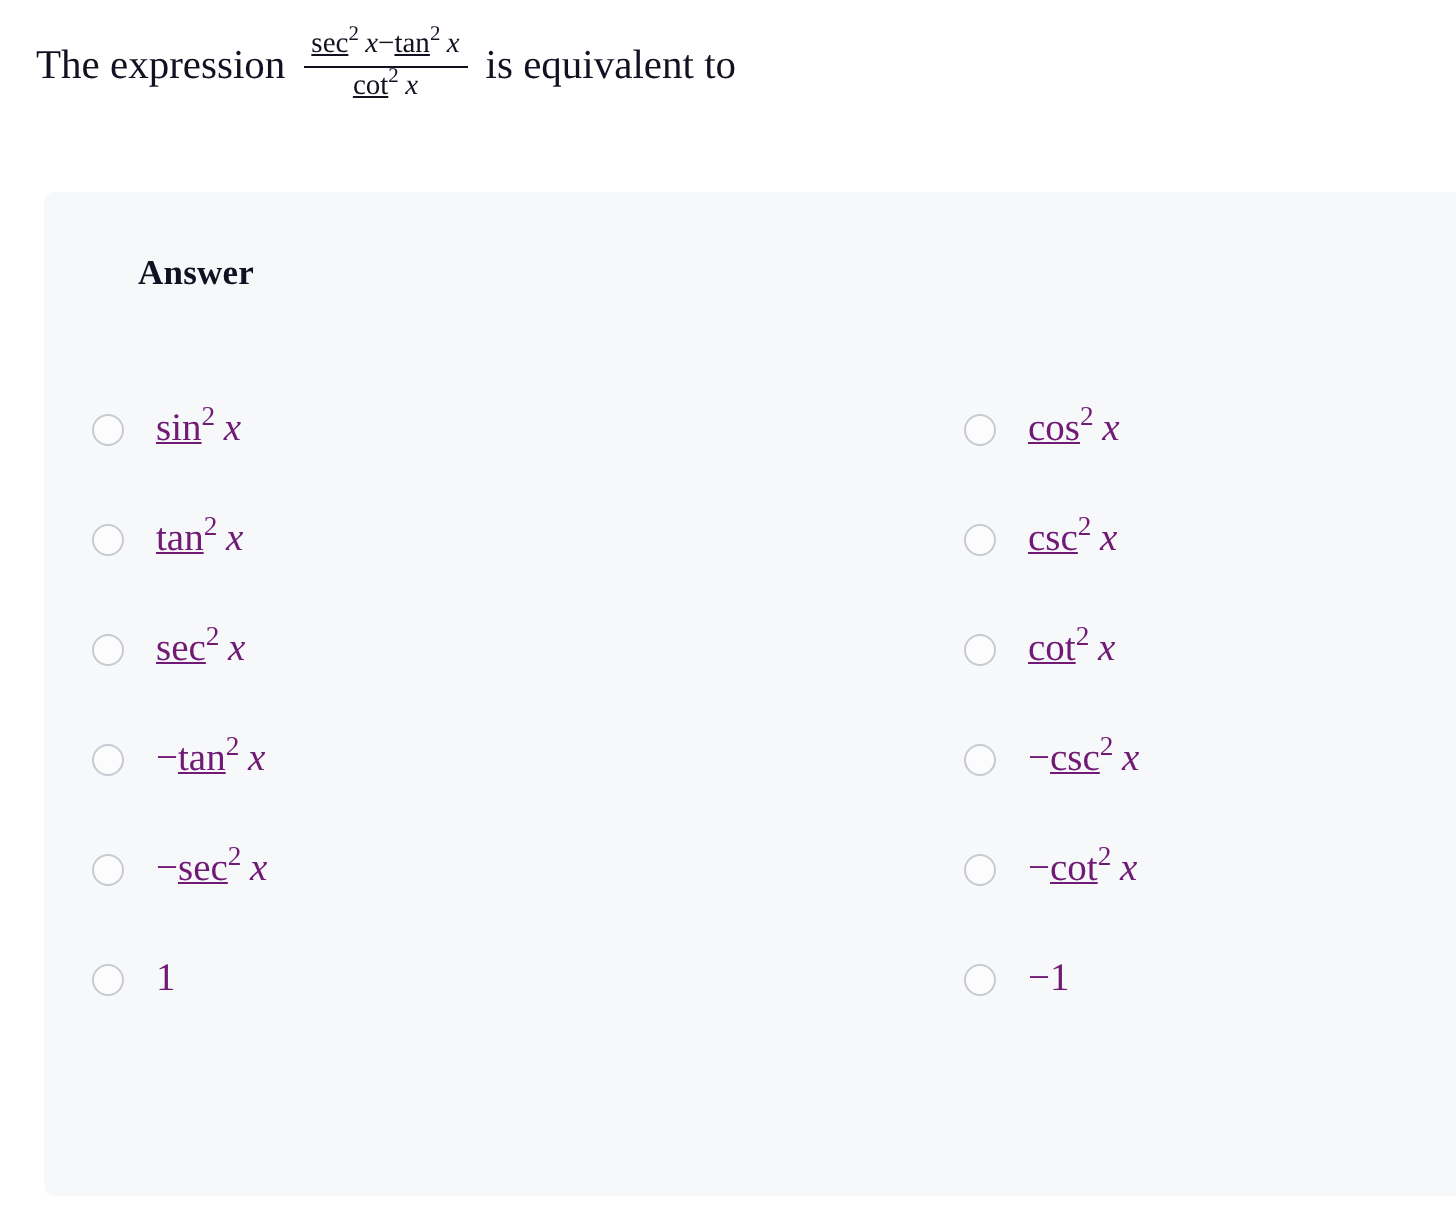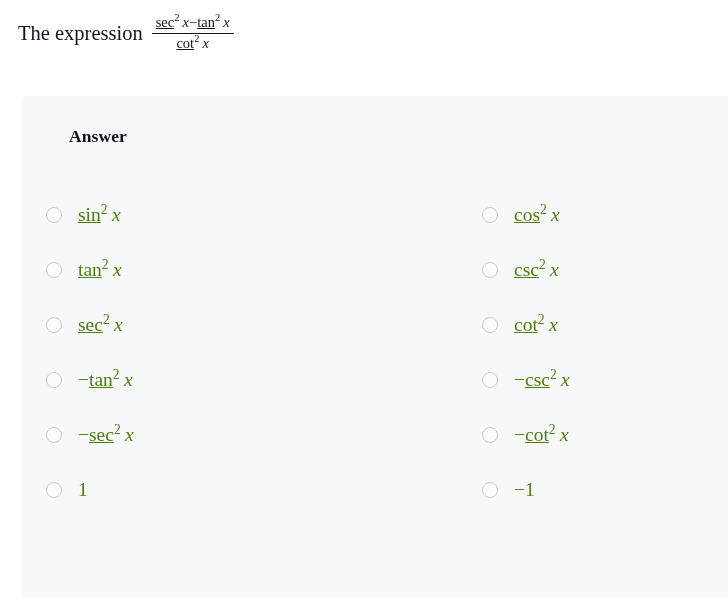--- a/index.html
+++ b/index.html
@@ -120,40 +120,41 @@
     border-radius: 50%;
     background: #fcfcfd;
     box-sizing: border-box;
     flex: 0 0 auto;
   }
   .option-label {
     margin-left: 16px;
     font-size: 19.5px;
     line-height: 1;
     white-space: nowrap;
-    color: #4d7c0f;
+    color: #701a75;
   }
   .option-label .msup { font-size: 0.70em; }
 </style>
 </head>
 <body>
 
 <div class="question-stem">
   <span class="stem-text stem-pre">The expression</span>
 
   <span class="fraction">
     <span class="numerator">
       <span class="mfunc">sec</span><span class="msup">2</span><span class="mspace"></span><span class="mvar">x</span><span class="mminus">−</span><span class="mfunc">tan</span><span class="msup">2</span><span class="mspace"></span><span class="mvar">x</span>
     </span>
     <span class="frac-bar"></span>
     <span class="denominator">
       <span class="mfunc">cot</span><span class="msup">2</span><span class="mspace"></span><span class="mvar">x</span>
     </span>
   </span>
 
+  <span class="stem-text stem-post">is equivalent to</span>
 </div>
 
 <div class="answer-panel">
 
   <div class="answer-heading">Answer</div>
 
   <div class="options-grid">
 
   <div class="option-row">
         <div class="option col-left">

